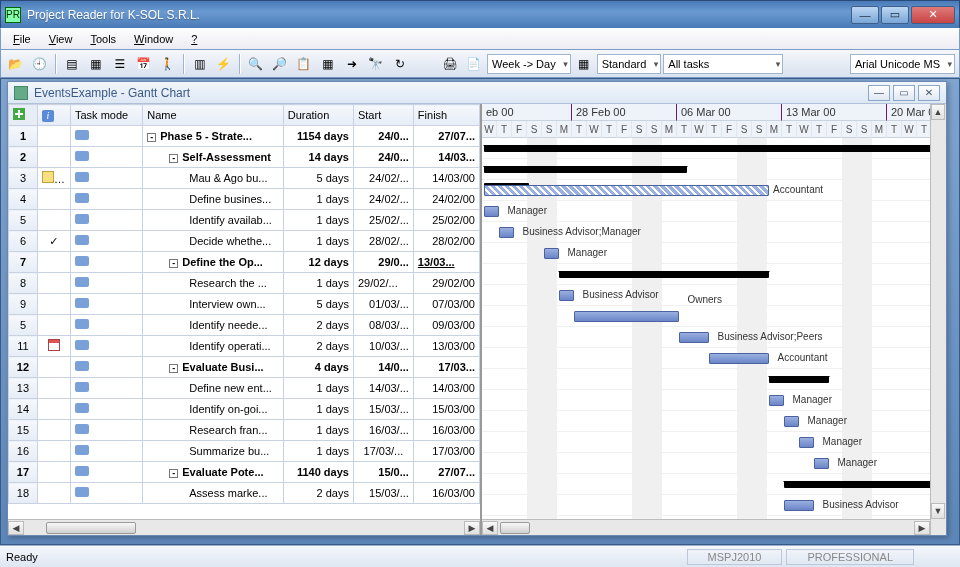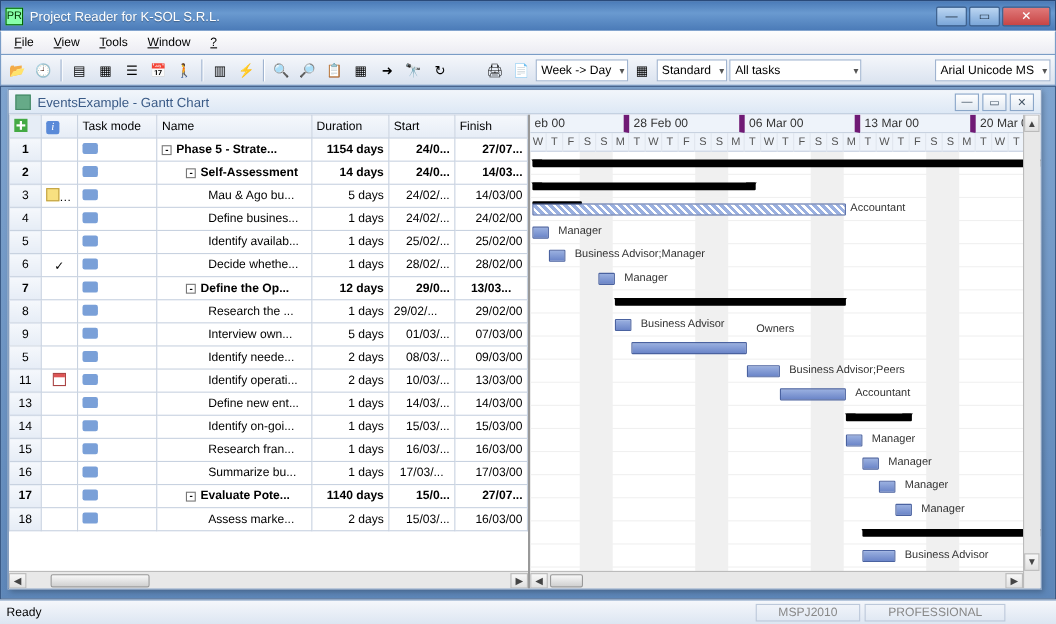--- a/index.html
+++ b/index.html
@@ -51,21 +51,21 @@
 .expand { display:inline-block;width:9px;height:9px;border:1px solid #777;text-align:center;line-height:7px;font-size:9px;margin-right:4px;background:#fff;}
 .indent1 { padding-left: 26px !important; }
 .indent2 { padding-left: 46px !important; }
 
 .task-scroll { position:absolute;bottom:0;left:0;right:0;height:16px;background:#e8e8e8;border-top:1px solid #bbb;display:flex;align-items:center;}
 .hthumb{height:12px;background:linear-gradient(#f8f8f8,#d0d0d0);border:1px solid #999;border-radius:2px;}
 .harrow{width:16px;height:14px;display:flex;align-items:center;justify-content:center;font-size:9px;color:#444;border:1px solid #bbb;background:linear-gradient(#f8f8f8,#e0e0e0);}
 
 
 .gantt-hdr { height: 34px; border-bottom: 1px solid #c8d2e0;background:#eef3fa;position:relative;}
-.gantt-hdr .month { position:absolute;top:0;height:17px;border-right:5px solid #701a75;border-bottom:1px solid #c8d2e0;padding-left:4px;display:flex;align-items:center;color:#333;}
+.gantt-hdr .month { position:absolute;top:0;height:17px;border-right:1px solid #701a75;border-bottom:1px solid #c8d2e0;padding-left:4px;display:flex;align-items:center;color:#333;}
 .gantt-hdr .day { position:absolute;top:17px;height:17px;width:15px;border-right:1px solid #e0e6ee;text-align:center;font-size:10px;color:#555;line-height:17px;}
 .gantt-body { position:absolute;top:34px;left:0;right:0;bottom:16px;overflow:hidden;}
 .grow { position:absolute;left:0;right:0;height:21px;border-bottom:1px solid #f0f0f0;}
 .weekend { position:absolute;top:0;bottom:0;width:30px;background:#f0f0f0;}
 .bar { position:absolute;height:11px;top:5px;border-radius:1px;}
 .bar.summary { background:#000;height:7px;top:7px;}
 .bar.summary::before,.bar.summary::after{content:"";position:absolute;top:0;border:5px solid transparent;border-top-color:#000;}
 .bar.summary::before{left:-1px;} .bar.summary::after{right:-1px;}
 .bar.task { background:linear-gradient(#9ab0e0,#6b85c8);border:1px solid #4a62a0;}
 .bar.task.hatched{background:repeating-linear-gradient(45deg,#9ab0e0,#9ab0e0 3px,#fff 3px,#fff 5px);}
@@ -239,21 +239,21 @@
                 <td style="text-align: right;">28/02/...</td>
                 <td style="text-align: right;">28/02/00</td>
               </tr>
               <tr class="bold">
                 <td class="rownum">7</td>
                 <td style="text-align: center;"></td>
                 <td class="task-mode-cell"><span class="tm-pin"></span></td>
                 <td class="indent1"><span class="expand">-</span><span>Define the Op...</span></td>
                 <td style="text-align: right;">12 days</td>
                 <td style="text-align: right;">29/0...</td>
-                <td style="text-align: center;">13/03...</td>
+                <td style="text-align: left; text-decoration: underline;">13/03...</td>
               </tr>
               <tr>
                 <td class="rownum">8</td>
                 <td style="text-align: center;"></td>
                 <td class="task-mode-cell"><span class="tm-pin"></span></td>
                 <td class="indent2"><span>Research the ...</span></td>
                 <td style="text-align: right;">1 days</td>
                 <td style="text-align: left;">29/02/...</td>
                 <td style="text-align: right;">29/02/00</td>
               </tr>
@@ -276,20 +276,29 @@
                 <td style="text-align: right;">09/03/00</td>
               </tr>
               <tr>
                 <td class="rownum">11</td>
                 <td style="text-align: center;"><span class="cal-ic"></span></td>
                 <td class="task-mode-cell"><span class="tm-pin"></span></td>
                 <td class="indent2"><span>Identify operati...</span></td>
                 <td style="text-align: right;">2 days</td>
                 <td style="text-align: right;">10/03/...</td>
                 <td style="text-align: right;">13/03/00</td>
+              </tr>
+              <tr class="bold">
+                <td class="rownum">12</td>
+                <td style="text-align: center;"></td>
+                <td class="task-mode-cell"><span class="tm-pin"></span></td>
+                <td class="indent1"><span class="expand">-</span><span>Evaluate Busi...</span></td>
+                <td style="text-align: right;">4 days</td>
+                <td style="text-align: right;">14/0...</td>
+                <td style="text-align: right;">17/03...</td>
               </tr>
               <tr>
                 <td class="rownum">13</td>
                 <td style="text-align: center;"></td>
                 <td class="task-mode-cell"><span class="tm-pin"></span></td>
                 <td class="indent2"><span>Define new ent...</span></td>
                 <td style="text-align: right;">1 days</td>
                 <td style="text-align: right;">14/03/...</td>
                 <td style="text-align: right;">14/03/00</td>
               </tr>

